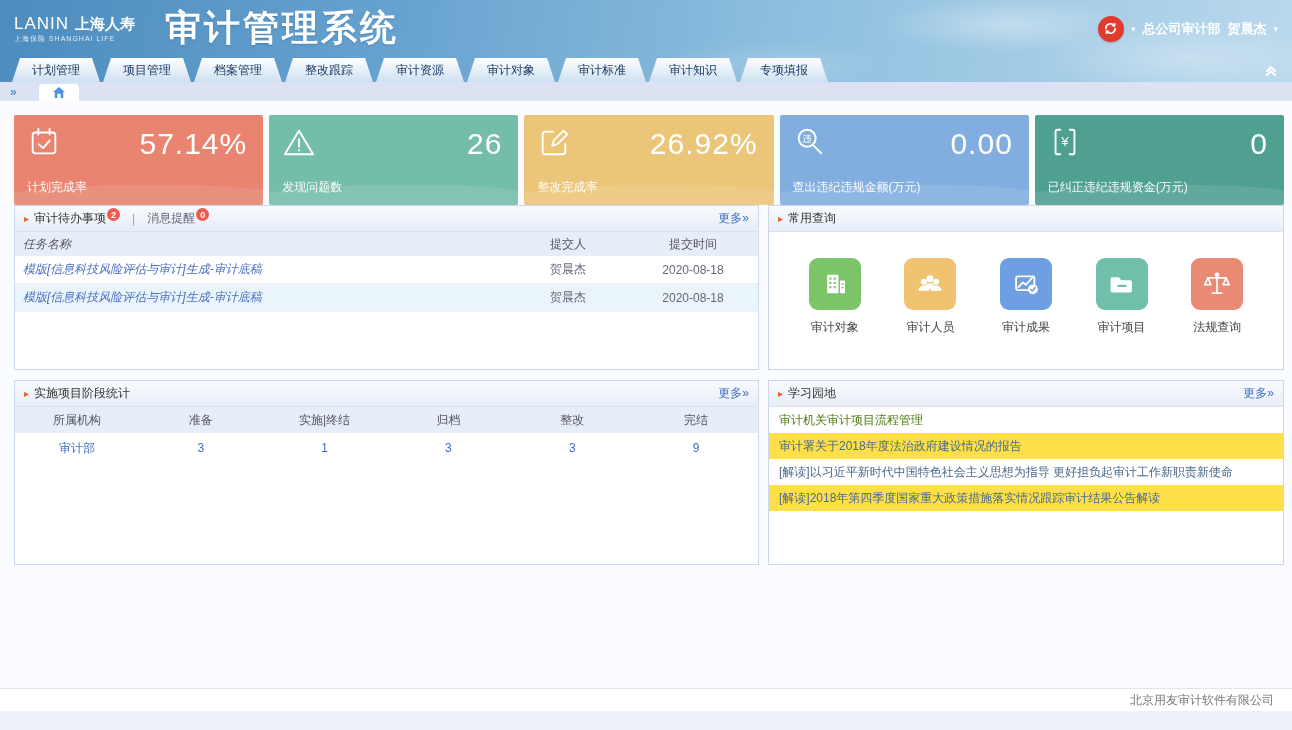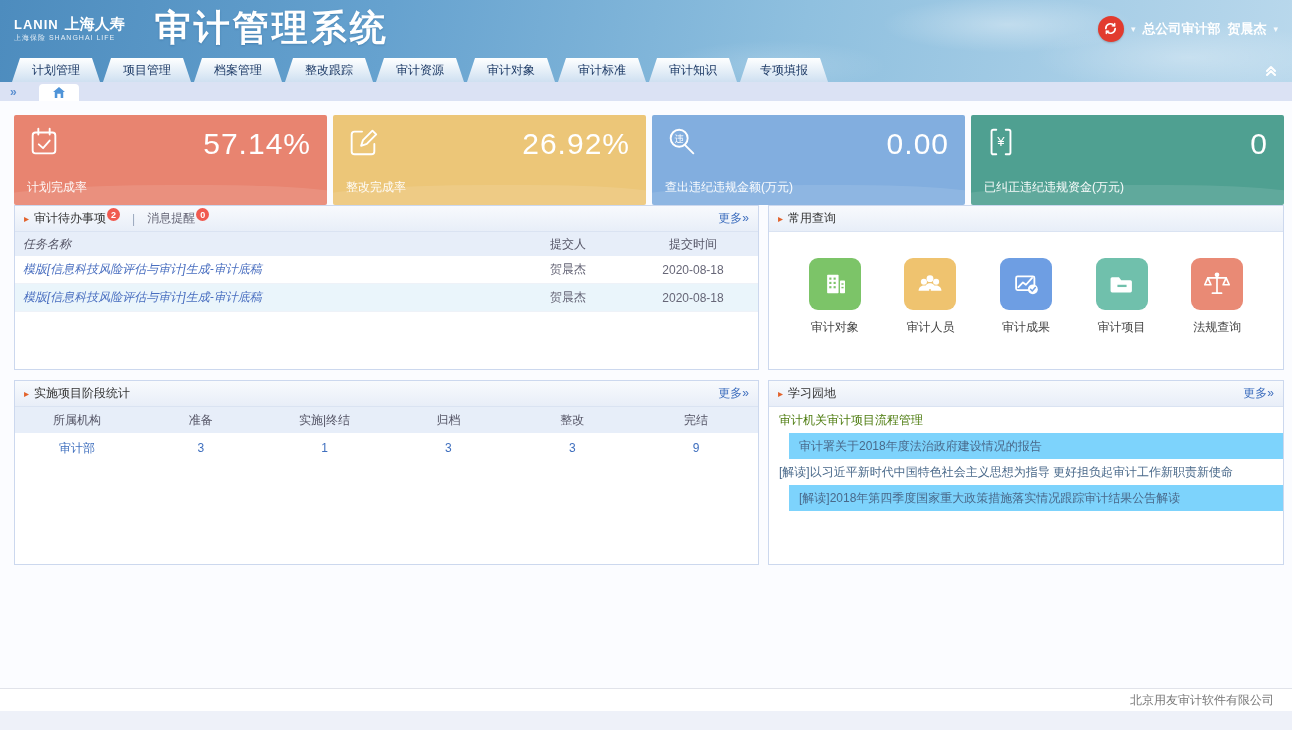--- a/index.html
+++ b/index.html
@@ -12,21 +12,21 @@
     background:linear-gradient(100deg,#4d8cbe 0%,#66a2cf 30%,#8fc0df 62%,#b9d8ec 100%); }
   .hdr::before { content:""; position:absolute; inset:0; pointer-events:none;
     background:
       radial-gradient(180px 40px at 78% 30%, rgba(255,255,255,.35), transparent 70%),
       radial-gradient(220px 50px at 92% 70%, rgba(255,255,255,.30), transparent 70%),
       radial-gradient(160px 36px at 60% 80%, rgba(255,255,255,.18), transparent 70%); }
   .hdr-top { height:57px; display:flex; align-items:center; padding:0 14px; position:relative; }
   .logo { display:flex; align-items:center; gap:8px; color:#fff; }
   .logo-block { display:flex; flex-direction:column; line-height:1; }
   .logo-row { display:flex; align-items:baseline; gap:6px; }
-  .logo-mark { font-size:13px; font-weight:bold; letter-spacing:1px; }
+  .logo-mark { font-size:17px; font-weight:normal; letter-spacing:1px; }
   .logo-name { font-size:15px; font-weight:bold; }
   .logo-sub { font-size:7px; letter-spacing:1px; margin-top:3px; opacity:.85; }
   .app-title { color:#fff; font-size:36px; font-weight:bold; letter-spacing:3px; margin-left:30px;
     text-shadow:0 1px 2px rgba(0,60,110,.25); }
   .user-area { margin-left:auto; display:flex; align-items:center; gap:7px; color:#fff;
     font-size:13px; font-weight:bold; position:relative; z-index:1; }
   .avatar { width:26px; height:26px; border-radius:50%; background:#e23b2e; display:flex;
     align-items:center; justify-content:center; cursor:pointer; box-shadow:0 1px 2px rgba(0,0,0,.2); }
   .caret { font-size:9px; opacity:.9; cursor:pointer; }
 
@@ -95,21 +95,21 @@
 
   
   .s-head { display:flex; height:26px; align-items:center; background:#e7eef9; color:#556; font-size:12px; flex:none; }
   .s-row { display:flex; height:30px; align-items:center; font-size:12px; }
   .s-cell { flex:1; text-align:center; }
   .num-link { color:#3f6fbe; cursor:pointer; }
 
   
   .l-item { height:26px; line-height:26px; padding:0 10px; font-size:12px; color:#49698a;
     white-space:nowrap; overflow:hidden; text-overflow:ellipsis; cursor:pointer; }
-  .l-item.alt { background:#7dd3fc;margin-left:20px; }
+  .l-item.alt { background:#fde047; }
   .l-item.first { color:#4d7c0f; }
 
   
   .footer { height:23px; background:#fff; border-top:1px solid #e1e3ea; display:flex;
     align-items:center; justify-content:flex-end; padding-right:18px; font-size:12px; color:#777; flex:none; }
   .bottom-strip { height:19px; background:#eef1f9; flex:none; }
 </style>
 </head>
 <body>
 
@@ -177,20 +177,31 @@
         <span class="c-icon">
           <svg width="34" height="34" viewBox="0 0 36 36" fill="none" stroke="#fff" stroke-width="2" stroke-linecap="round" stroke-linejoin="round">
             <rect x="6" y="8" width="24" height="22" rx="3"></rect>
               <path d="M12 4v6M24 4v6"></path>
               <path d="M12.5 20.5l4.5 4 7-8"></path>
           </svg>
         </span>
         <span class="c-val">57.14%</span>
         <span class="c-label">计划完成率</span>
       </div>
+      <div class="card card2">
+        <span class="c-icon">
+          <svg width="34" height="34" viewBox="0 0 36 36" fill="none" stroke="#fff" stroke-width="2" stroke-linecap="round" stroke-linejoin="round">
+            <path d="M18 6L33 31H3z"></path>
+              <path d="M18 15v8"></path>
+              <path d="M18 26.5v.5"></path>
+          </svg>
+        </span>
+        <span class="c-val">26</span>
+        <span class="c-label">发现问题数</span>
+      </div>
       <div class="card card3">
         <span class="c-icon">
           <svg width="34" height="34" viewBox="0 0 36 36" fill="none" stroke="#fff" stroke-width="2" stroke-linecap="round" stroke-linejoin="round">
             <path d="M30 20v8a3 3 0 0 1-3 3H9a3 3 0 0 1-3-3V10a3 3 0 0 1 3-3h8"></path>
             <path d="M16 22l2-6 10-10 4 4-10 10z"></path>
           </svg>
         </span>
         <span class="c-val">26.92%</span>
         <span class="c-label">整改完成率</span>
       </div>

